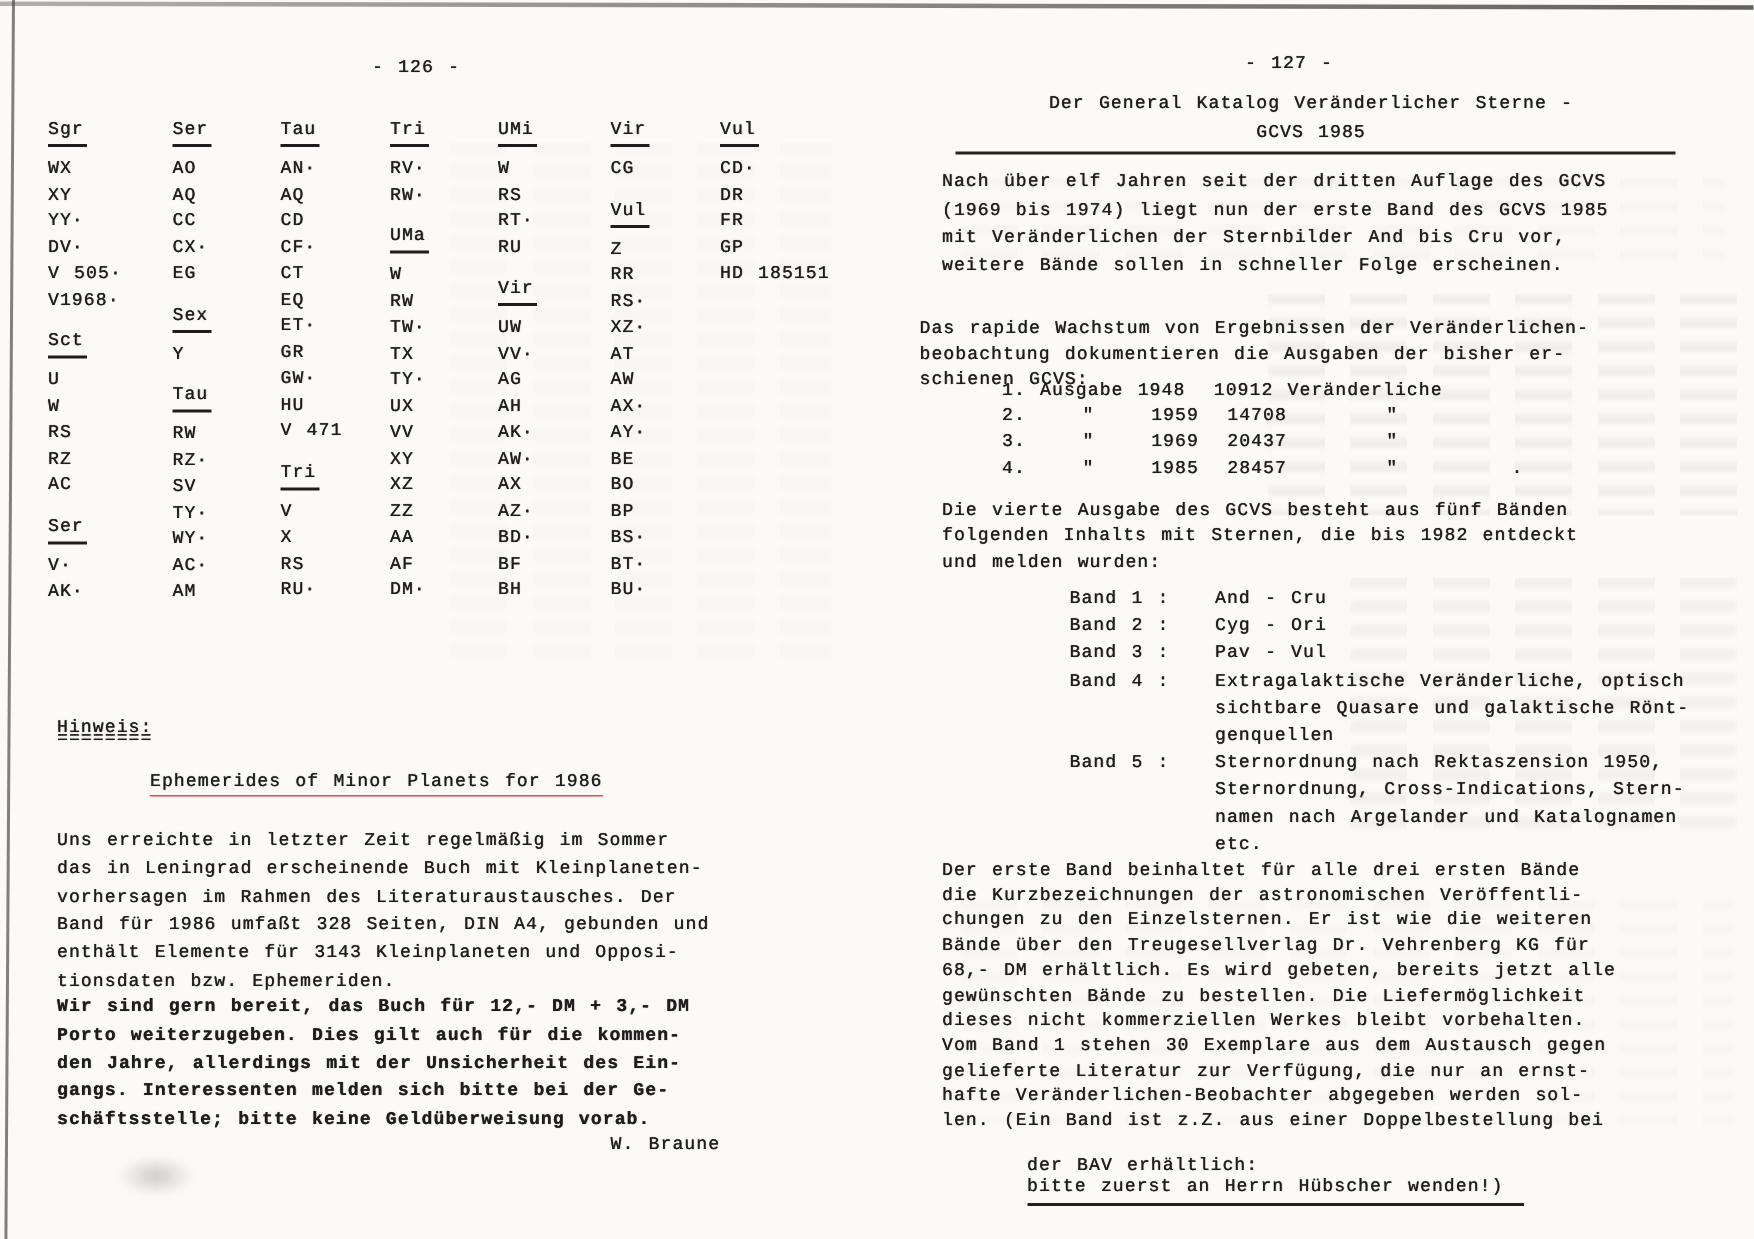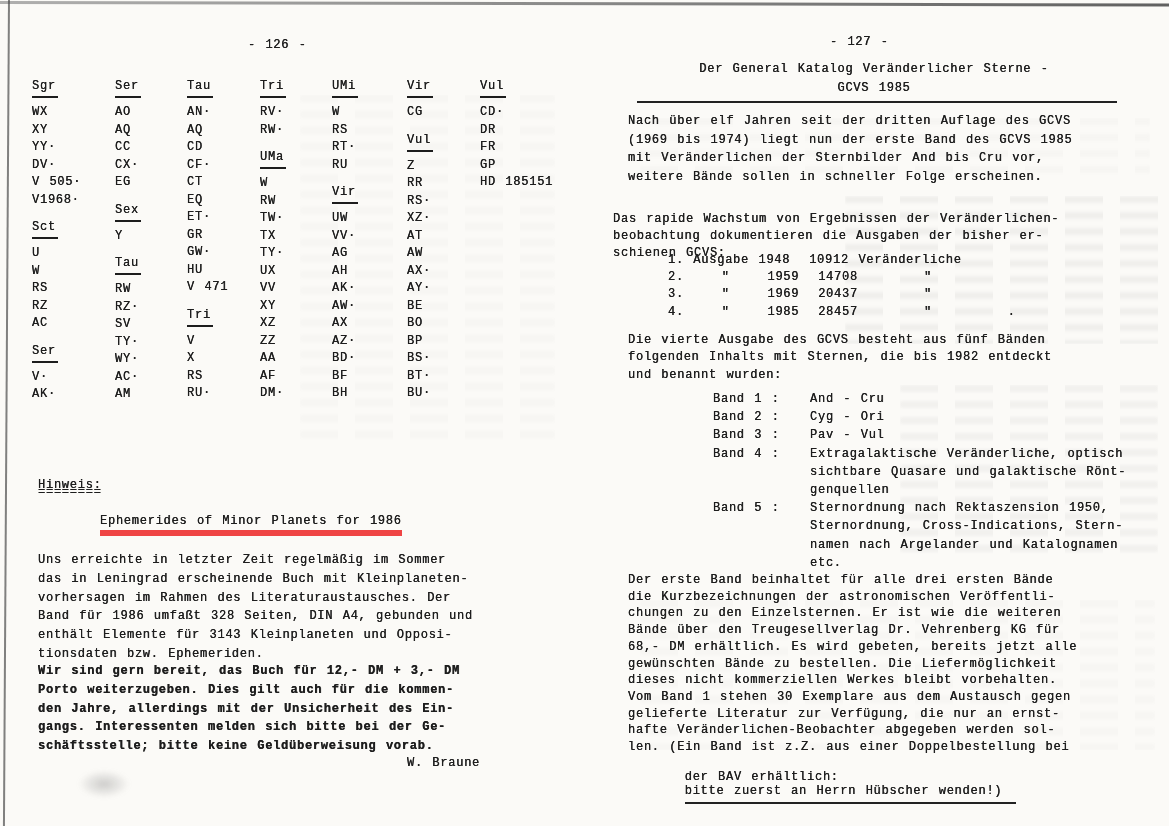--- a/index.html
+++ b/index.html
@@ -39,21 +39,21 @@
   .star-col-6{left:480px}
   .star-head-row{height:26px;}
   .star-head{display:inline-block;line-height:16px;border-bottom:2px solid #1d1d1d;
     padding:0 2px 2px 0;}
   .star-item{line-height:17.5px;height:17.5px;white-space:pre;}
   .gap{margin-top:10px;}
   
   .l-hinweis{left:38px;top:478px;}
   .hinweis-eq{margin-top:-7px;letter-spacing:0.75px;}
   .l-title{left:100px;top:514px;}
-  .u{display:inline-block;border-bottom:6px solid #ef4444;padding-bottom:2px;}
+  .u{display:inline-block;border-bottom:1px solid #ef4444;padding-bottom:2px;}
   .p-left-1{left:38px;top:551px;} .p-left-1 .tline{line-height:18.8px;}
   .p-left-2{left:38px;top:662px;} .p-left-2 .tline{line-height:18.8px;font-weight:bold;}
   .sig{left:407px;top:756px;}
   
   .r-head1{left:628px;top:62px;width:492px;text-align:center;}
   .r-head2{left:628px;top:81px;width:492px;text-align:center;}
   .r-head-underline{left:637px;top:101px;width:480px;height:2px;background:#222;}
   .r-para1{left:628px;top:112px;} .r-para1 .tline{line-height:18.5px;}
   .r-para2{left:613px;top:195px;margin-top:16px;} .r-para2 .tline{line-height:17px;}
   .r-table{left:668px;top:252px;} .r-table .tline{line-height:17.2px;}
@@ -256,21 +256,21 @@
     <div class="abs r-table">
         <div class="tline">1. Ausgabe 1948  10912 Veränderliche</div>
         <div class="tline">2.    "    1959  14708       "</div>
         <div class="tline">3.    "    1969  20437       "</div>
         <div class="tline">4.    "    1985  28457       "        .</div>
       </div>
 
     <div class="abs r-para3">
         <div class="tline">Die vierte Ausgabe des GCVS besteht aus fünf Bänden</div>
         <div class="tline">folgenden Inhalts mit Sternen, die bis 1982 entdeckt</div>
-        <div class="tline">und benannt wurden:</div>
+        <div class="tline">und melden wurden:</div>
       </div>
 
     <div class="abs r-bands">
       <div class="band-row">
         <span class="band-label">Band 1 :</span>
         <span class="band-lines">
             <div class="tline">And - Cru</div>
           </span>
       </div>
       <div class="band-row">

